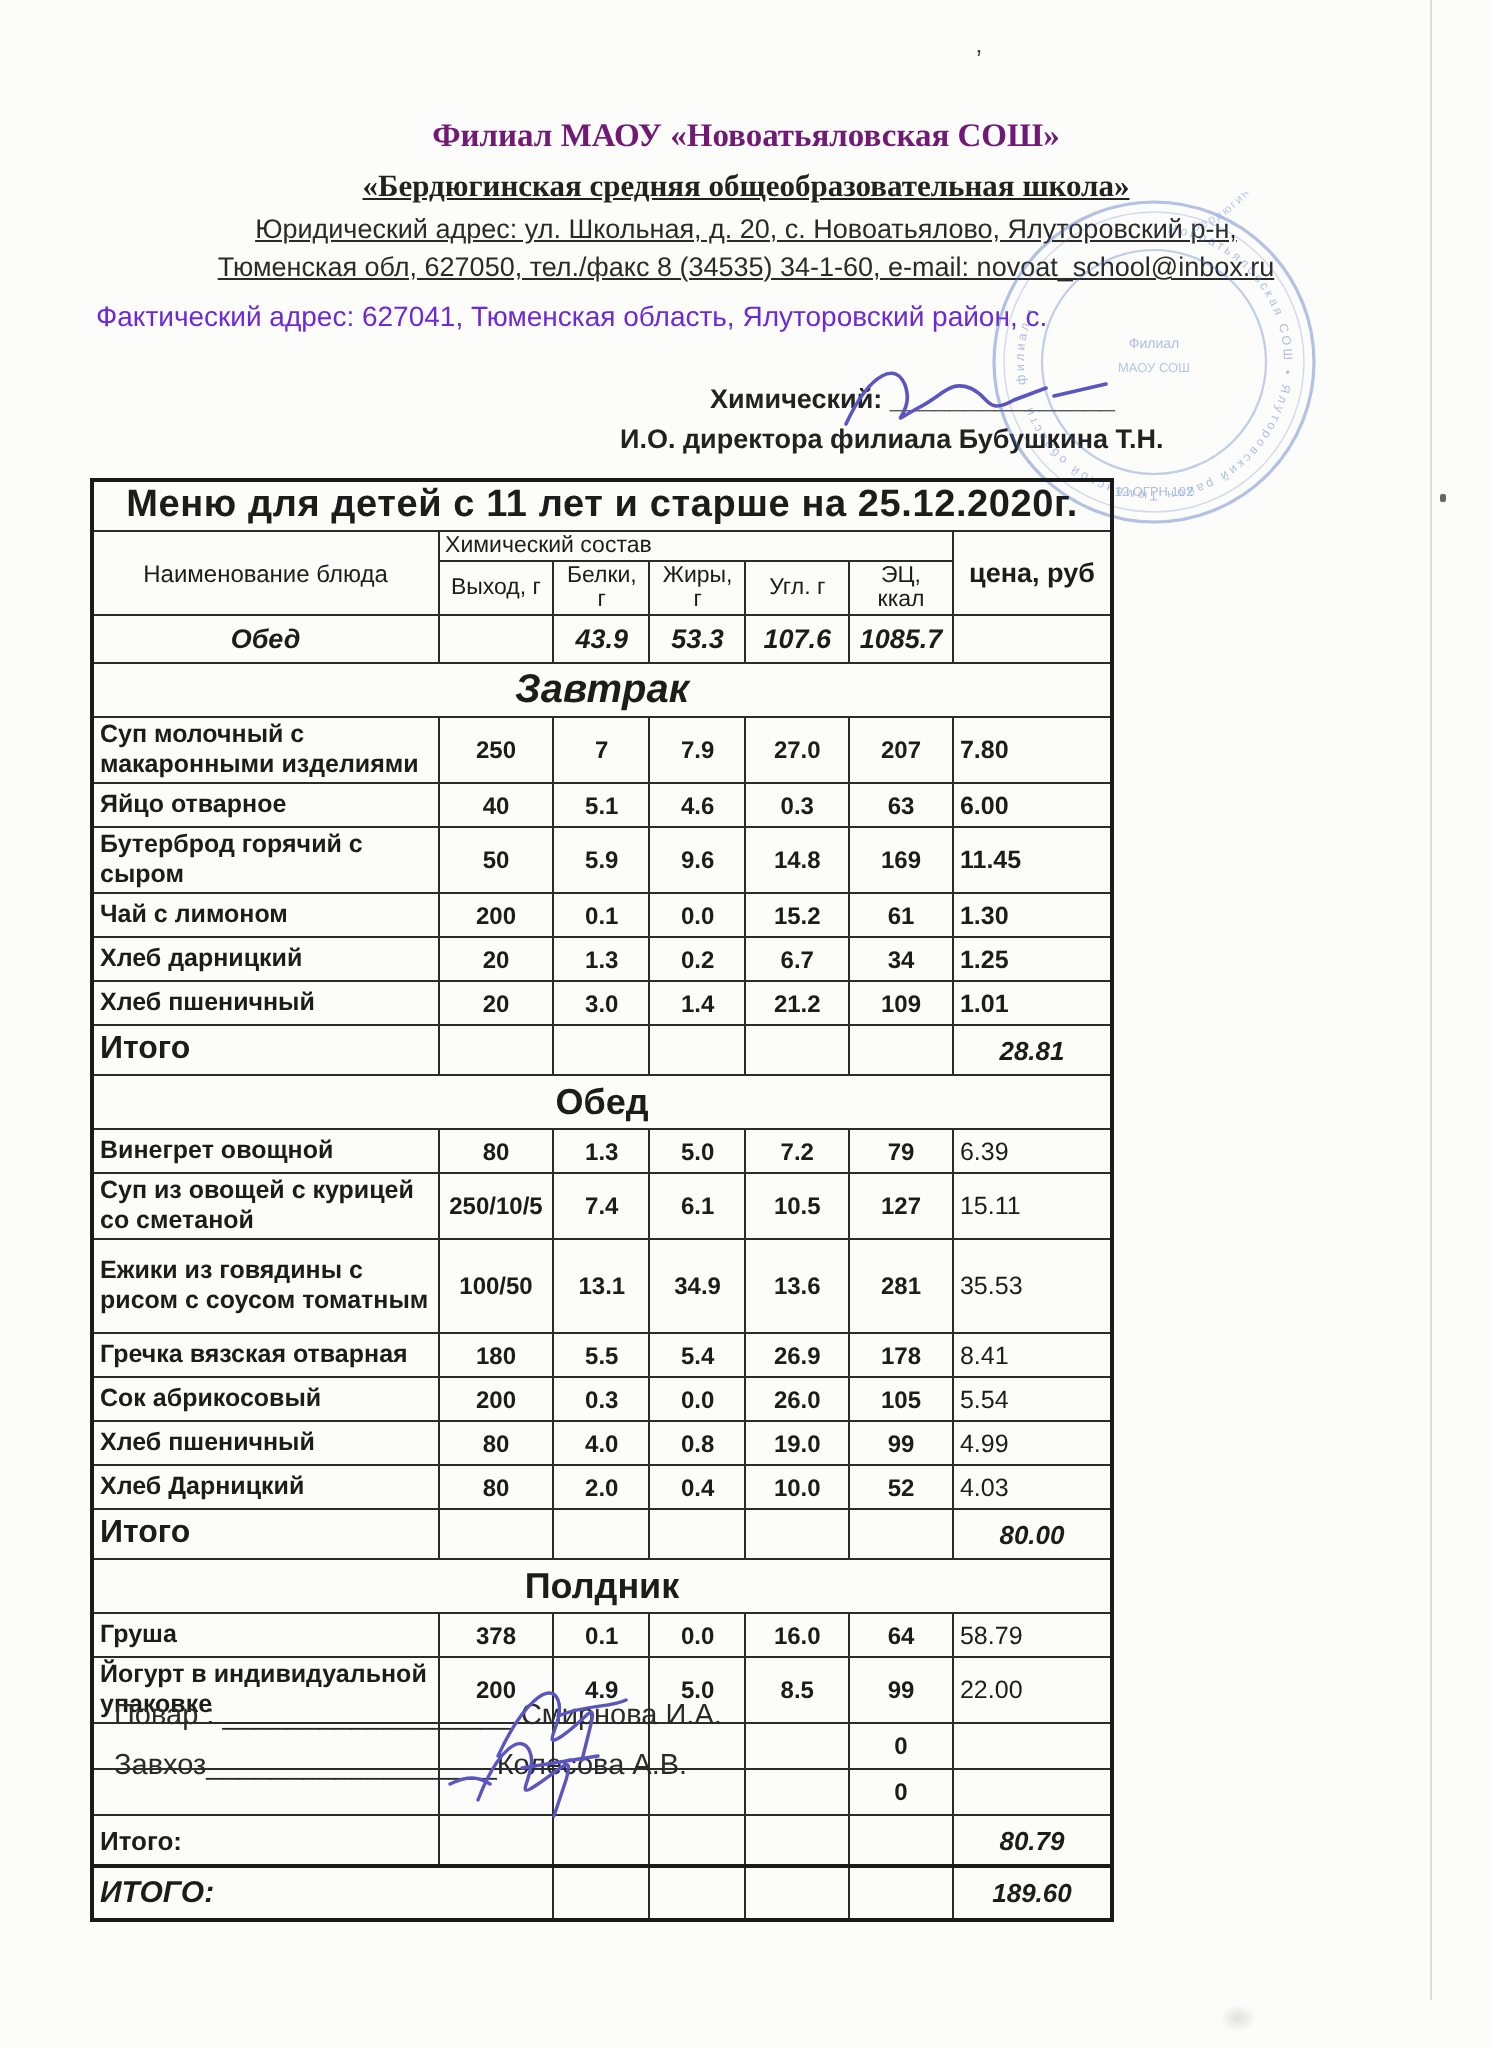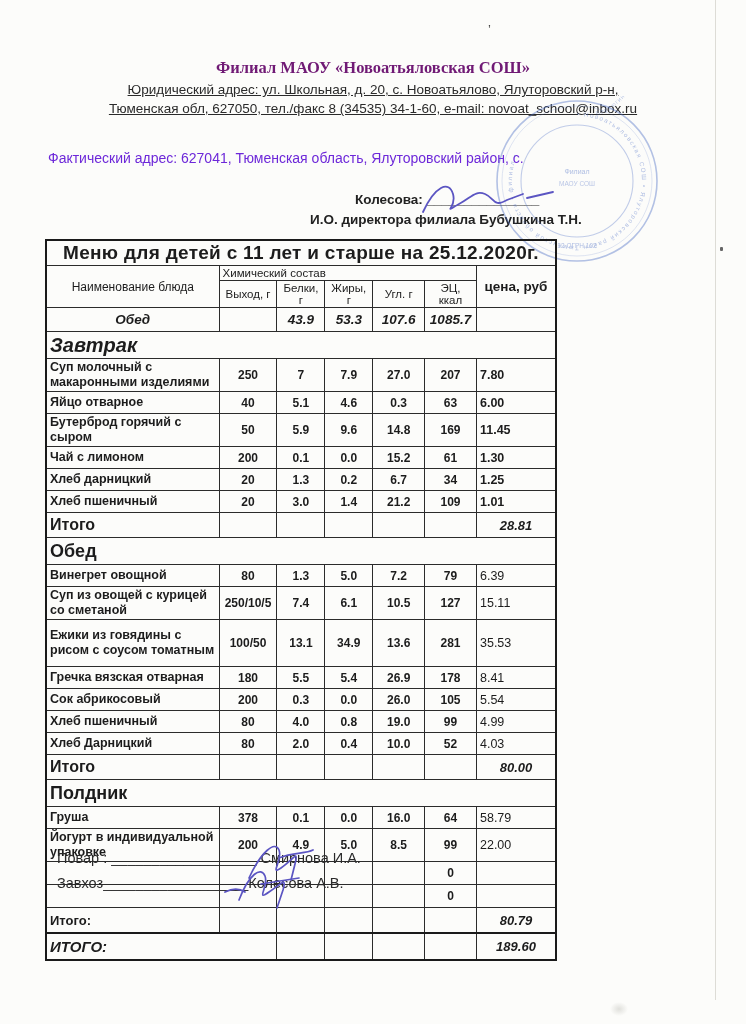--- a/index.html
+++ b/index.html
@@ -36,21 +36,21 @@
   table.menu{border-collapse:collapse;width:512px;border:2.5px solid #1a1a1a;
              font-family:"Liberation Sans",sans-serif;color:#1c1c1c;}
   table.menu td{border:1px solid #2b2b2b;padding:1px 3px;vertical-align:middle;}
   td.title{border:2.5px solid #1a1a1a;font-size:19px;font-weight:bold;text-align:center;
            padding:4px 2px;letter-spacing:.3px;}
   td.chem{font-size:11.5px;text-align:left;padding:2px;}
   td.dishhdr{font-size:12px;text-align:center;}
   td.colhdr{font-size:11.5px;text-align:center;padding:3px 1px;}
   td.pricehdr{font-size:13.5px;font-weight:bold;text-align:center;}
   tr.sumrow td{font-style:italic;font-weight:bold;font-size:13.5px;text-align:center;height:21px;}
-  td.sechdr{font-size:18px;font-weight:bold;text-align:left;height:24px;border-left:2.5px solid #1a1a1a;border-right:2.5px solid #1a1a1a;}
+  td.sechdr{font-size:18px;font-weight:bold;text-align:center;height:24px;border-left:2.5px solid #1a1a1a;border-right:2.5px solid #1a1a1a;}
   td.sechdr.it{font-style:italic;font-size:20px;}
   td.dname{font-size:12.5px;font-weight:bold;text-align:left;padding-left:5px;line-height:15px;}
   td.num{font-size:12px;font-weight:bold;text-align:center;}
   td.price{font-size:12.5px;text-align:left;}
   td.price.b{font-weight:bold;}
   tr.dish td{height:19px;}
   tr.totrow td{height:22px;margin-top:36px;}
   td.totlbl{font-size:16px;font-weight:bold;padding-left:5px;}
   td.totlbl.small{font-size:13px;}
   td.totval{font-style:italic;font-weight:bold;font-size:13px;text-align:center;vertical-align:top;padding-top:2px;}
@@ -66,30 +66,31 @@
 
 <div class="page">
 
   <div class="scan-edge"></div>
   <div class="scan-smudge"></div>
   <div class="speck1">’</div>
   <div class="speck2"></div>
 
   <div class="hdr">
     <div class="hdr-line1">Филиал МАОУ «Новоатьяловская СОШ»</div>
+    <div class="hdr-line2">«Бердюгинская средняя общеобразовательная школа»</div>
     <div class="hdr-addr">Юридический адрес: ул. Школьная, д. 20, с. Новоатьялово, Ялуторовский р-н,</div>
     <div class="hdr-addr">Тюменская обл, 627050, тел./факс 8 (34535) 34-1-60,  e-mail: novoat_school@inbox.ru</div>
   </div>
 
   <div class="fact">
     <div>Фактический адрес: 627041, Тюменская область,    Ялуторовский район,  с.</div>
   </div>
 
   <div class="approve">
-    <span>Колесова:</span>
+    <span>Химический:</span>
     <span>_______________</span>
   </div>
   <div class="approve-name">И.О. директора филиала Бубушкина Т.Н.</div>
 
   <svg class="stamp" viewBox="0 0 170 170">
     <g stroke="#4a6cc4" fill="none" opacity="0.75">
       <circle cx="85" cy="85" r="80" stroke-width="1.6"></circle>
       <circle cx="85" cy="85" r="75" stroke-width="0.7" opacity="0.6"></circle>
       <circle cx="85" cy="85" r="56" stroke-width="1.1" opacity="0.8"></circle>
     </g>

